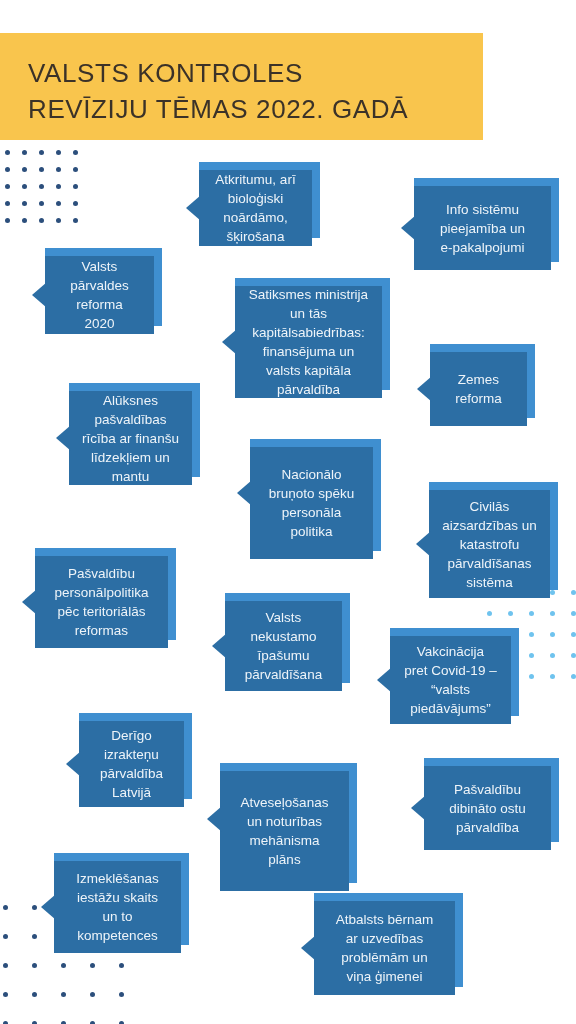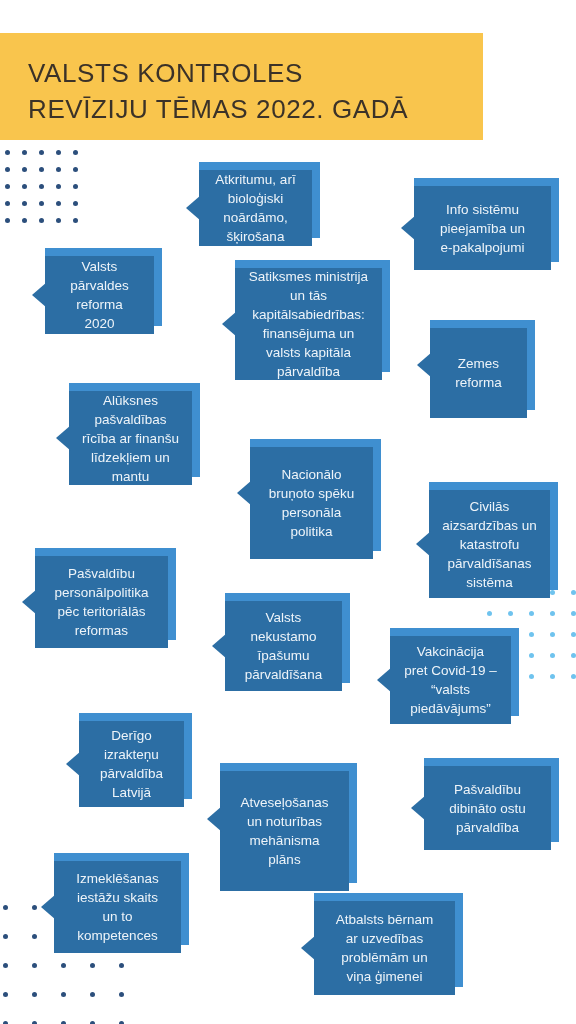--- a/index.html
+++ b/index.html
@@ -235,33 +235,33 @@
       <div class="card" style="left: 32px; top: 256px; width: 122px; height: 78px;">
         <div class="shadow"></div>
         <div class="body">
           <div class="label">Valsts
 pārvaldes
 reforma
 2020</div>
         </div>
         <div class="notch" style="top: 26px;"></div>
       </div>
-      <div class="card" style="left: 222px; top: 268px; width: 160px; height: 112px;">
+      <div class="card" style="left: 222px; top: 286px; width: 160px; height: 112px;">
         <div class="shadow"></div>
         <div class="body">
           <div class="label">Satiksmes ministrija
 un tās
 kapitālsabiedrības:
 finansējuma un
 valsts kapitāla
 pārvaldība</div>
         </div>
         <div class="notch" style="top: 43px;"></div>
       </div>
-      <div class="card" style="left: 417px; top: 328px; width: 110px; height: 90px;">
+      <div class="card" style="left: 417px; top: 352px; width: 110px; height: 74px;">
         <div class="shadow"></div>
         <div class="body">
           <div class="label">Zemes
 reforma</div>
         </div>
         <div class="notch" style="top: 24px;"></div>
       </div>
       <div class="card" style="left: 56px; top: 391px; width: 136px; height: 94px;">
         <div class="shadow"></div>
         <div class="body">

